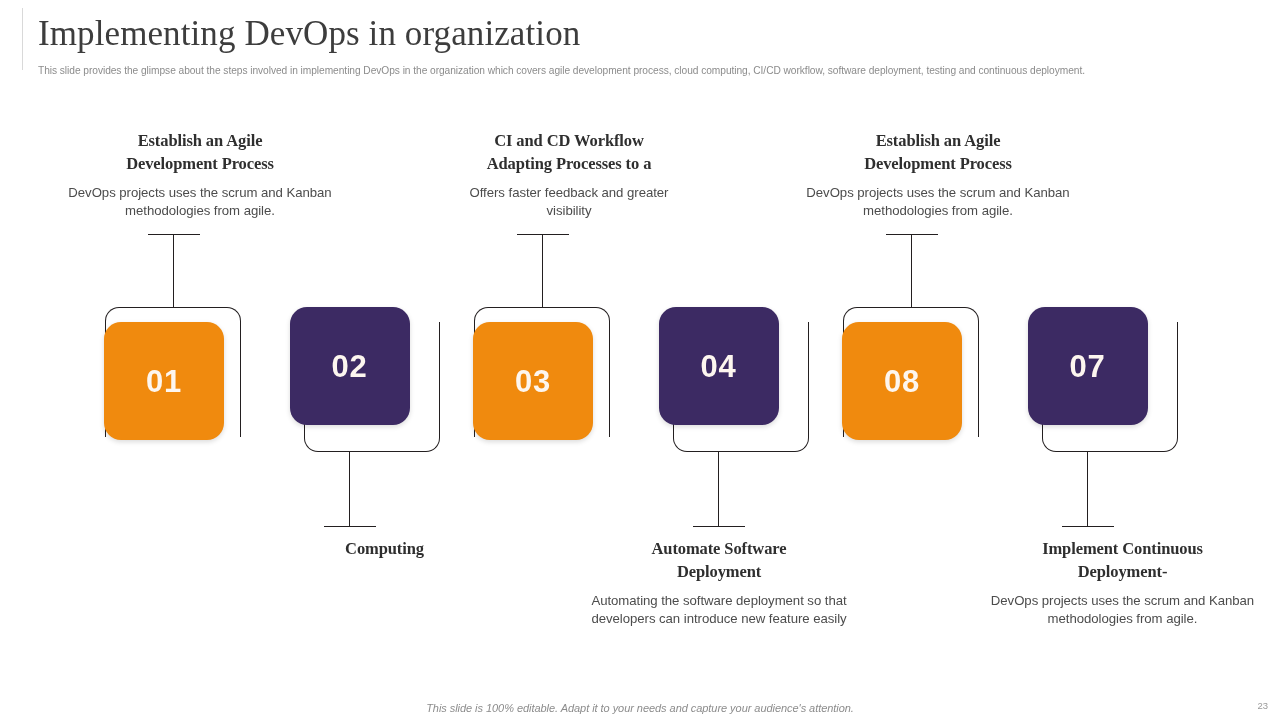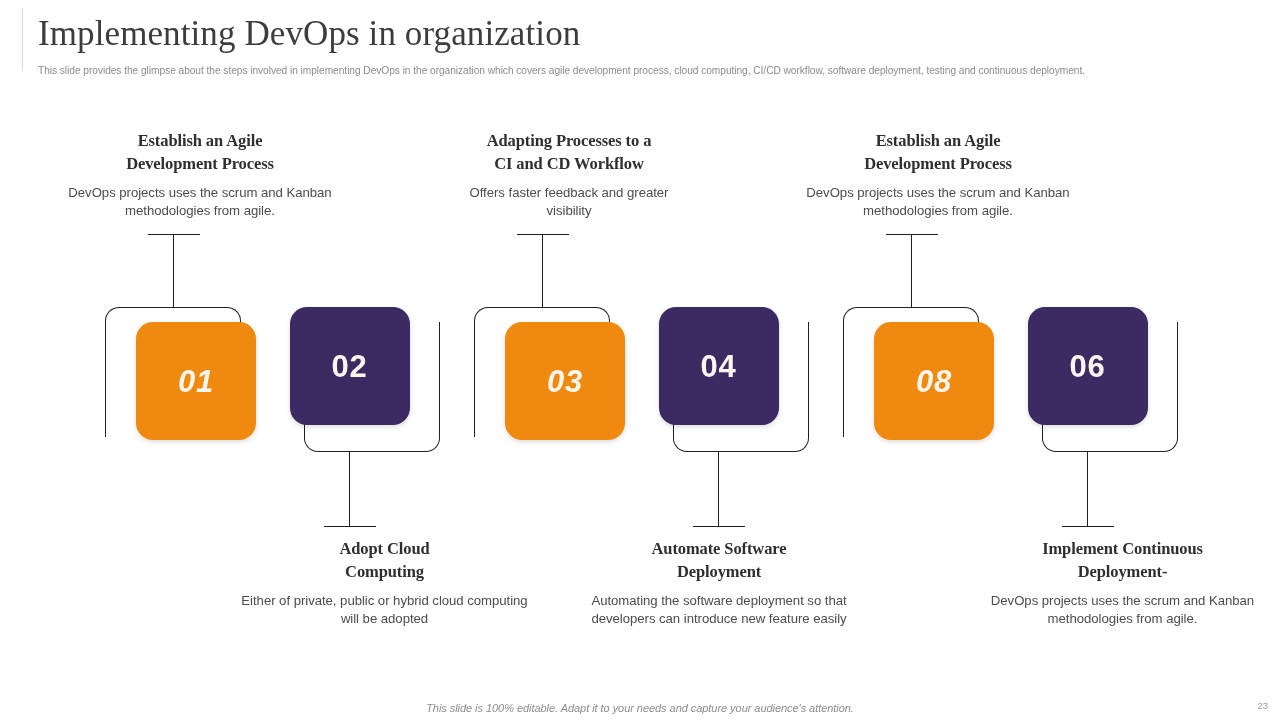--- a/index.html
+++ b/index.html
@@ -95,23 +95,22 @@
     width: 120px;
     height: 118px;
     border-radius: 17px;
     box-sizing: border-box;
     display: flex;
     align-items: center;
     justify-content: center;
     box-shadow: 0 2px 5px rgba(0,0,0,0.14);
   }
   .node.up .tile {
-    left: 36px;
+    left: 4px;
     top: 322px;
-    font-style: italic;
   }
   .node.down .tile {
     left: 5px;
     top: 307px;
   }
   .tile .num {
     font-size: 31px;
     font-weight: 700;
     color: #fdf6ef;
     letter-spacing: 0.8px;
@@ -210,39 +209,37 @@
         <div class="tile" style="background: rgb(60, 42, 99);">
           <span class="num">02</span>
         </div>
         <div class="conn">
           <div class="stem" style="left: 64px; top: 452px; height: 75px;"></div>
           <div class="cap" style="left: 39px; top: 526px; width: 52px;"></div>
         </div>
       </div>
       <div class="label" style="left: 219.5px; top: 538px; width: 330px;">
         <div class="head">
-          <div>Adopt Cloud</div>
           <div>Computing</div>
         </div>
-        <div class="desc" style="width: 290px; margin: 8px auto 0px;">Either of private, public or hybrid cloud computing will be adopted</div>
       </div>
       <div class="node up" style="left: 469px;">
         <div class="frame"></div>
         <div class="tile" style="background: rgb(240, 138, 14);">
           <span class="num">03</span>
         </div>
         <div class="conn">
           <div class="stem" style="left: 73px; top: 234px; height: 74px;"></div>
           <div class="cap" style="left: 48px; top: 234px; width: 52px;"></div>
         </div>
       </div>
       <div class="label" style="left: 404px; top: 130px; width: 330px;">
         <div class="head">
+          <div>CI and CD Workflow</div>
           <div>Adapting Processes to a</div>
-          <div>CI and CD Workflow</div>
         </div>
         <div class="desc" style="width: 200px; margin: 8px auto 0px;">Offers faster feedback and greater visibility</div>
       </div>
       <div class="node down" style="left: 653.5px;">
         <div class="frame"></div>
         <div class="tile" style="background: rgb(60, 42, 99);">
           <span class="num">04</span>
         </div>
         <div class="conn">
           <div class="stem" style="left: 64px; top: 452px; height: 75px;"></div>
@@ -269,21 +266,21 @@
       <div class="label" style="left: 773px; top: 130px; width: 330px;">
         <div class="head">
           <div>Establish an Agile</div>
           <div>Development Process</div>
         </div>
         <div class="desc" style="width: 280px; margin: 8px auto 0px;">DevOps projects uses the scrum and Kanban methodologies from agile.</div>
       </div>
       <div class="node down" style="left: 1022.5px;">
         <div class="frame"></div>
         <div class="tile" style="background: rgb(60, 42, 99);">
-          <span class="num">06</span>
+          <span class="num">07</span>
         </div>
         <div class="conn">
           <div class="stem" style="left: 64px; top: 452px; height: 75px;"></div>
           <div class="cap" style="left: 39px; top: 526px; width: 52px;"></div>
         </div>
       </div>
       <div class="label" style="left: 957.5px; top: 538px; width: 330px;">
         <div class="head">
           <div>Implement Continuous</div>
           <div>Deployment-</div>

